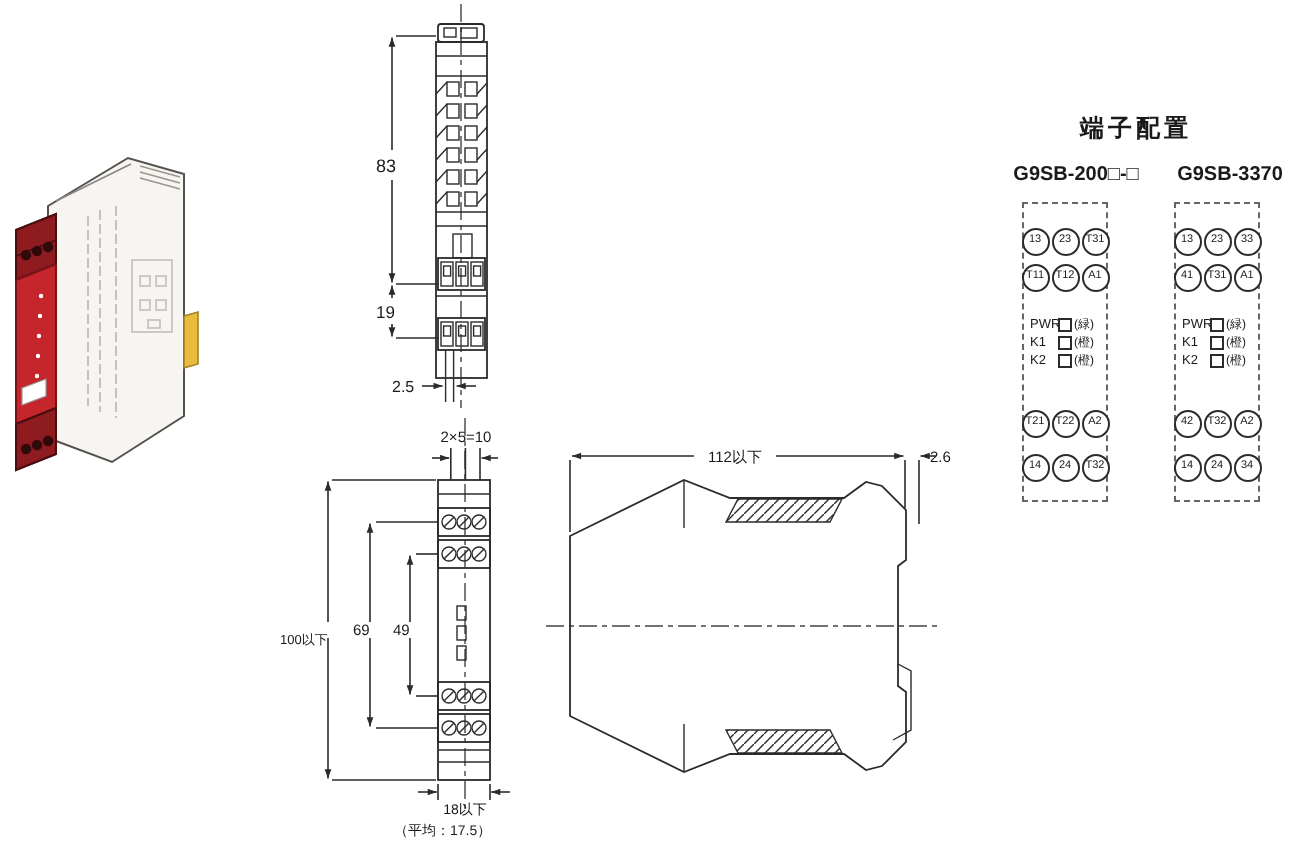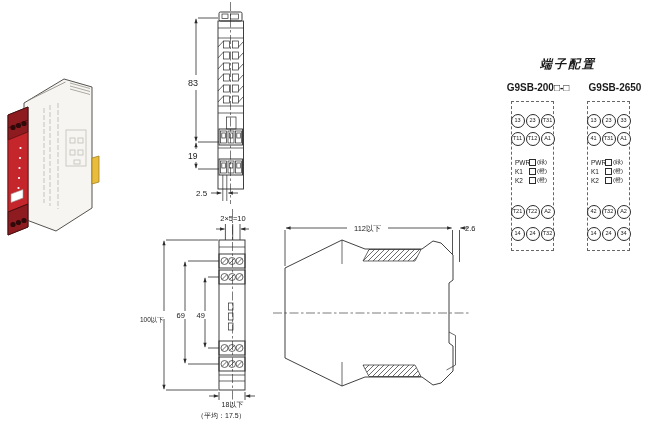--- a/index.html
+++ b/index.html
@@ -6,21 +6,21 @@
   .canvas{position:relative;width:648px;height:422px;background:#fff;overflow:hidden;
           font-family:"Liberation Sans",sans-serif;color:#1a1a1a;}
   svg{position:absolute;overflow:visible;}
   svg text{font-family:"Liberation Sans",sans-serif;fill:#1a1a1a;}
   .ln{stroke:#2b2b2b;stroke-width:0.9;fill:none;}
   .thin{stroke:#2b2b2b;stroke-width:0.7;fill:none;}
   .cl{stroke:#444;stroke-width:0.7;fill:none;stroke-dasharray:9 2.5 2.5 2.5;}
   .dim{stroke:#2b2b2b;stroke-width:0.8;fill:none;}
   
   .tc-heading{position:absolute;left:498px;top:56px;width:140px;text-align:center;
-              font-size:12px;font-weight:bold;letter-spacing:2px;font-style:italic;}
+              font-size:12px;font-weight:bold;letter-spacing:2px;}
   .model-name{position:absolute;top:82px;font-size:10px;font-weight:bold;text-align:center;white-space:nowrap;}
   .t-block{position:absolute;top:101px;width:43px;height:150px;border:1px dashed #666;
            box-sizing:border-box;background:#fff;}
   .t-row{position:absolute;left:0;width:41px;display:flex;justify-content:center;gap:1px;}
   .circle{width:12px;height:12px;border:1px solid #2b2b2b;border-radius:50%;
           display:flex;align-items:center;justify-content:center;
           font-size:5.5px;line-height:1;background:#fff;flex:0 0 auto;}
   .ind-wrap{position:absolute;left:0;top:56px;width:41px;}
   .ind-row{display:flex;align-items:center;height:9px;font-size:6.5px;padding-left:3px;}
   .ind-label{width:14px;}
@@ -253,21 +253,21 @@
       <line class="dim" x1="116" y1="16" x2="179.7" y2="16" marker-end="url(#arrP)"></line>
       <line class="dim" x1="196" y1="16" x2="188.3" y2="16" marker-end="url(#arrP)"></line>
       <text x="95.5" y="19" font-size="7.5" text-anchor="middle">112以下</text>
       <text x="193" y="19" font-size="7.5">2.6</text>
     </g>
   </svg>
 
   <div class="tc-heading">端子配置</div>
 
   <div class="model-name" style="left:494px;width:88px;">G9SB-200□-□</div>
-  <div class="model-name" style="left:583px;width:64px;">G9SB-2650</div>
+  <div class="model-name" style="left:583px;width:64px;">G9SB-3370</div>
 
   <div class="t-block" style="left:511px;">
     <div class="t-row" style="top:12px;">
       <span class="circle">13</span>
       <span class="circle">23</span>
       <span class="circle">T31</span>
     </div>
     <div class="t-row" style="top:30px;">
       <span class="circle">T11</span>
       <span class="circle">T12</span>

